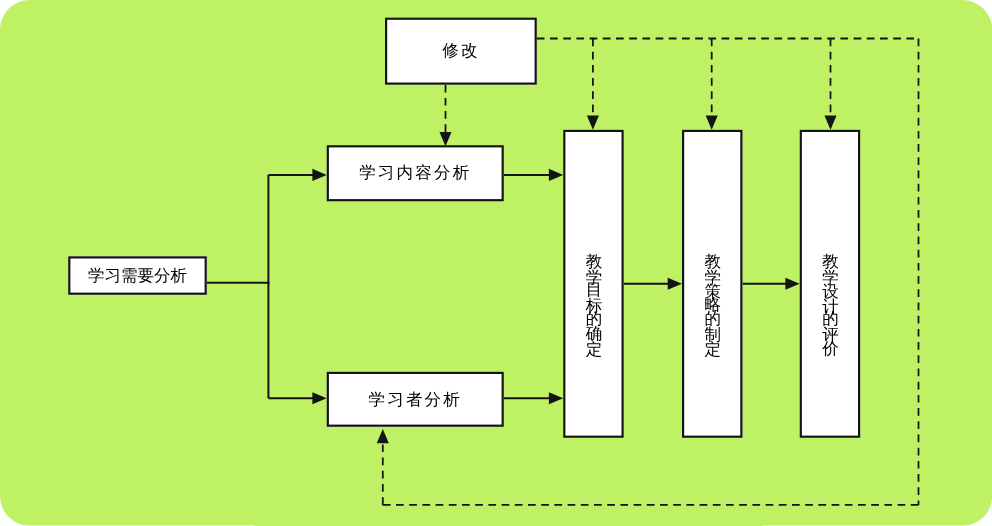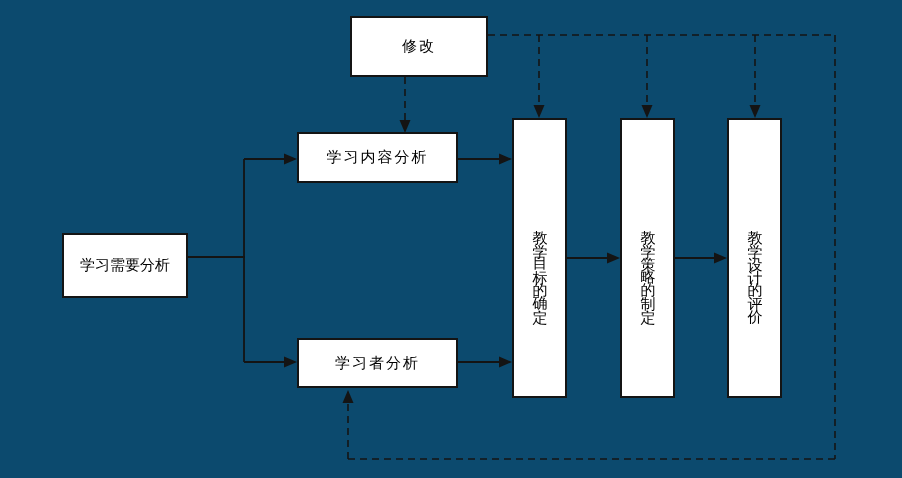--- a/index.html
+++ b/index.html
@@ -4,24 +4,25 @@
 <style>
   html, body {
     margin: 0;
     padding: 0;
     background: #ffffff;
   }
   #canvas {
     position: relative;
     width: 902px;
     height: 478px;
-    background: #0c4a6e;
+    background: #bef264;
     font-family: "DejaVu Sans", "Liberation Sans", sans-serif;
     color: #000000;
     overflow: hidden;
+    border-radius: 27px;
   }
   #connectors {
     position: absolute;
     left: 0;
     top: 0;
     width: 902px;
     height: 478px;
   }
   .node {
     position: absolute;
@@ -117,21 +118,21 @@
     <g>
       <line class="dashed" x1="755" y1="35" x2="755" y2="106"></line>
       <polygon points="749.5,105 755,118 760.5,105"></polygon>
     </g>
   </svg>
 
   <div class="node" style="left:350px; top:16px; width:138px; height:61px;">
     <span>修改</span>
   </div>
 
-  <div class="node" style="left:62px; top:233px; width:126px; height:65px; letter-spacing:0;">
+  <div class="node" style="left:62px; top:233px; width:126px; height:35px; letter-spacing:0;">
     <span>学习需要分析</span>
   </div>
 
   <div class="node" style="left:297px; top:132px; width:161px; height:51px;text-align:center;">
     <span>学习内容分析</span>
   </div>
 
   <div class="node" style="left:297px; top:338px; width:161px; height:50px;">
     <span>学习者分析</span>
   </div>

